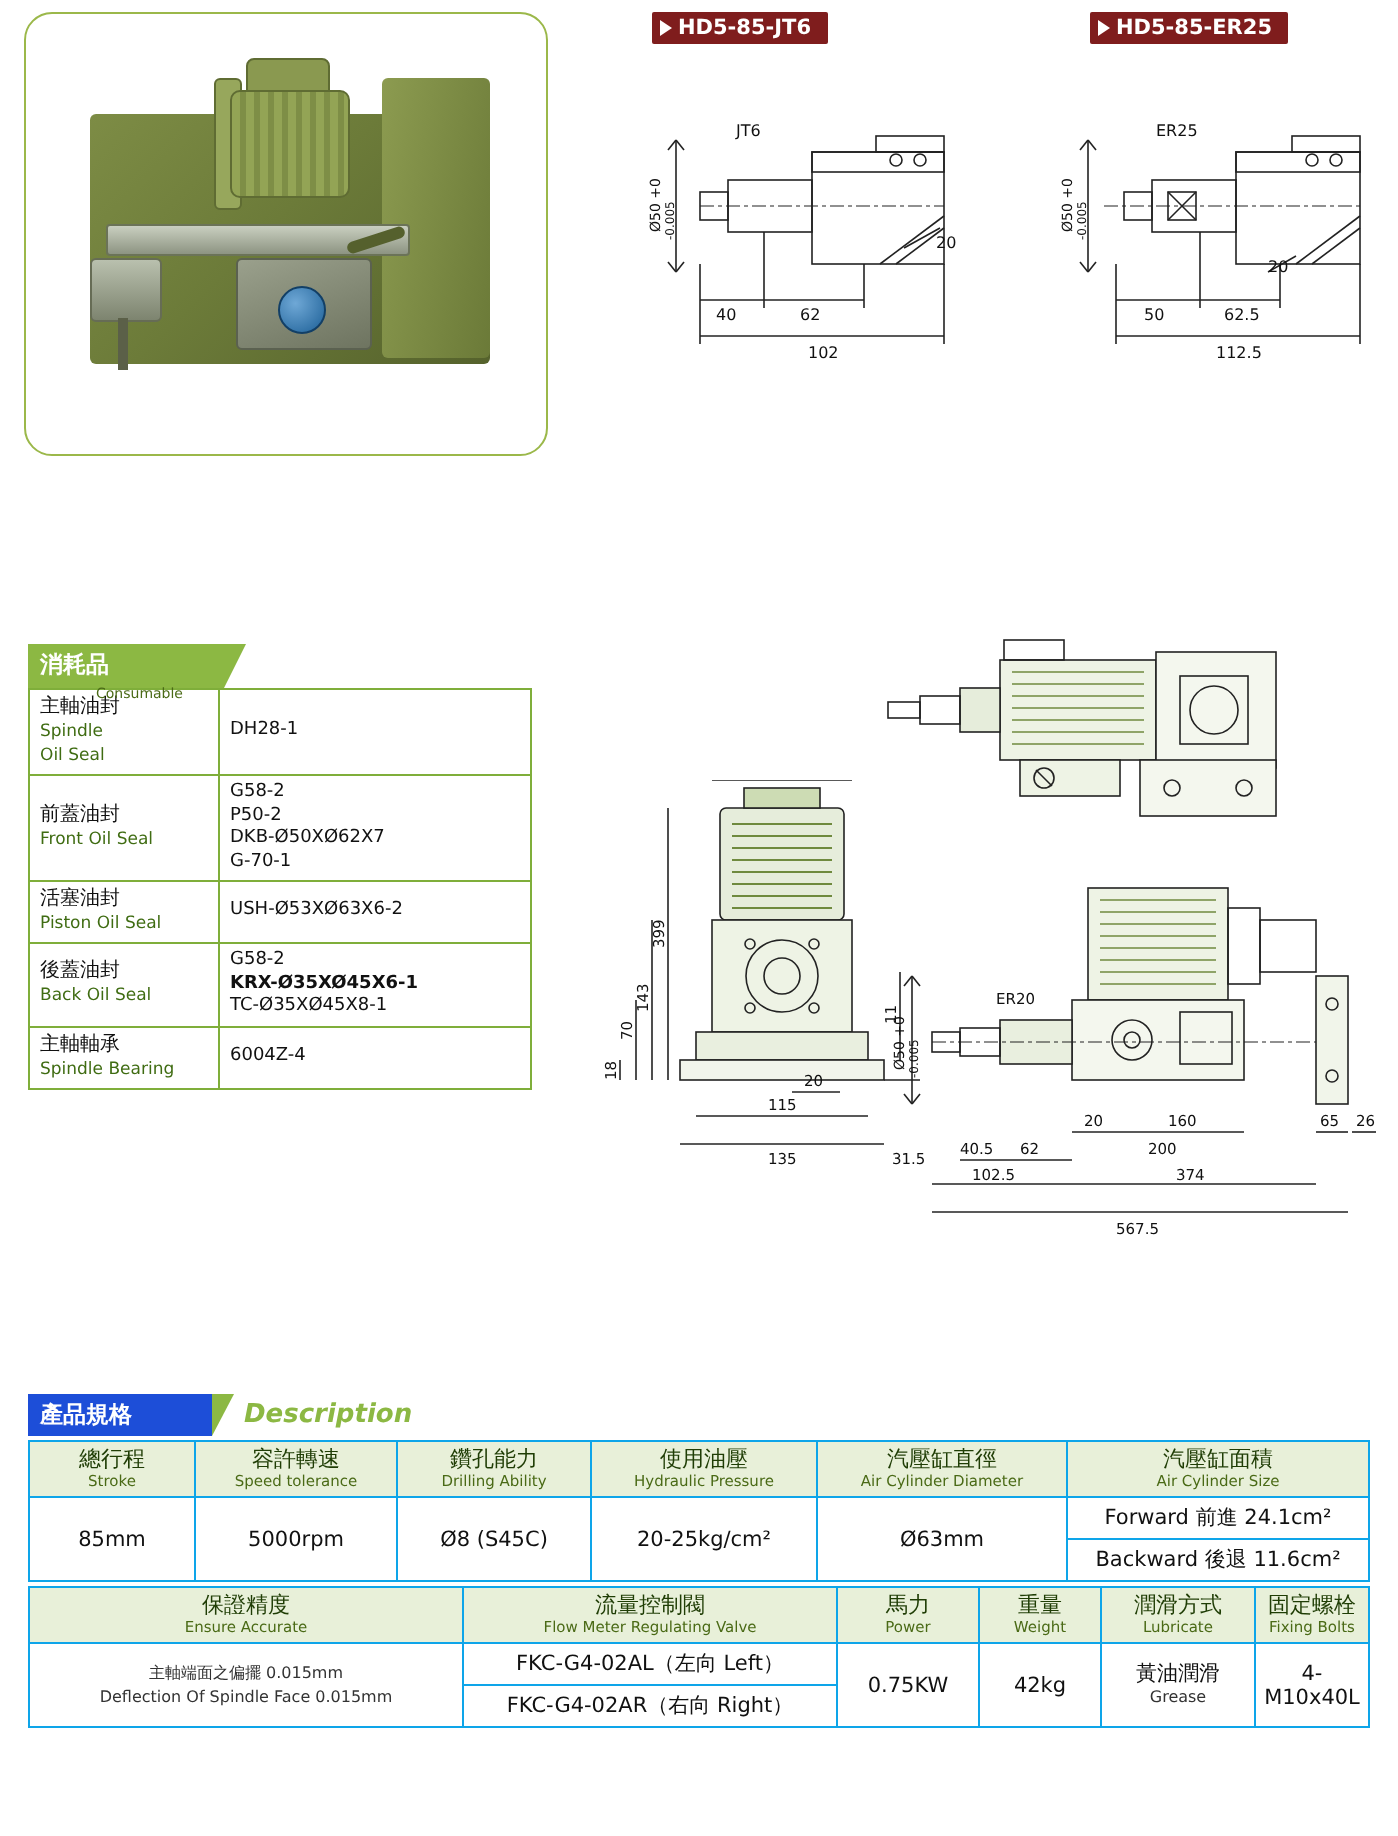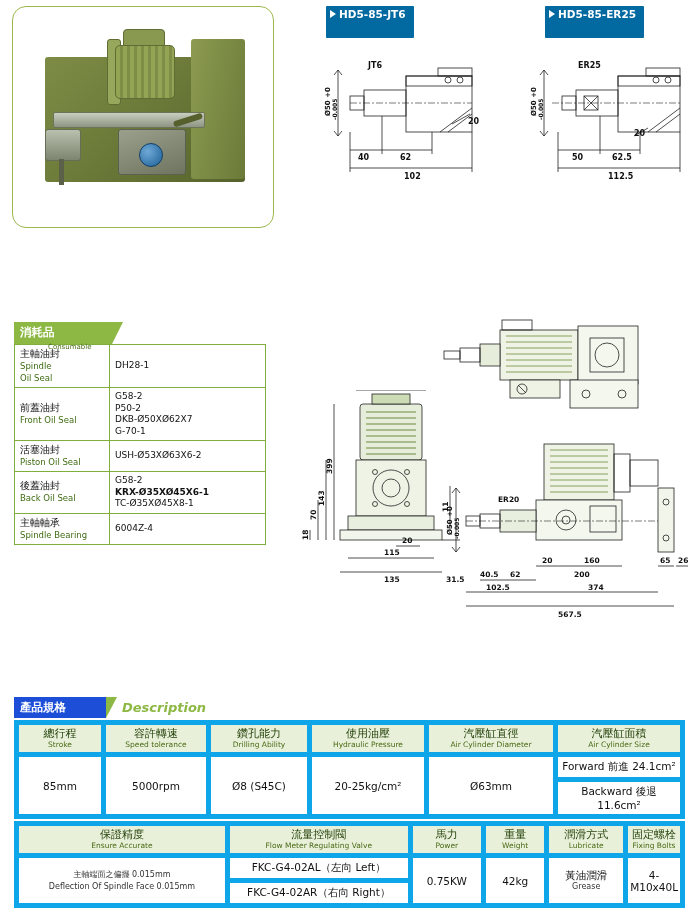--- a/index.html
+++ b/index.html
@@ -70,32 +70,32 @@
     background:linear-gradient(160deg,#9aa08c,#6e7460);
     border:1px solid #5b6150;border-radius:3px;
   }
   .small-lever{
     position:absolute;left:150px;top:100px;width:30px;height:6px;
     background:#55602d;transform:rotate(-18deg);border-radius:3px;
   }
 
   
   .model-tab{
-    height:16px;line-height:16px;padding:0 8px 16px 4px;
-    background:#0369a1;color:#fff;font-size:10.5px;font-weight:bold;
+    height:16px;line-height:16px;padding:0 8px 0 4px;
+    background:#7f1d1d;color:#fff;font-size:10.5px;font-weight:bold;
     display:inline-flex;align-items:center;gap:3px;
     border-radius:1px;
   }
   .model-tab .tri{
     width:0;height:0;border-left:6px solid #fff;
     border-top:4px solid transparent;border-bottom:4px solid transparent;
   }
 
   
-  .dwg{position:absolute;font-weight:bold;}
+  .dwg{position:absolute;}
   .dwg svg{display:block;}
 
   .note-cn{font-size:10.5px;color:#111;line-height:14px;}
 
   
   #consumable{left:14px;top:322px;width:252px;}
   .tab-head{
     position:relative;height:22px;width:92px;background:#8cb843;
     color:#fff;font-size:11.5px;font-weight:bold;line-height:21px;padding-left:6px;
   }
@@ -124,21 +124,21 @@
   .spec-tab:after{
     content:"";position:absolute;right:-11px;top:0;
     border-top:21px solid #8cb843;border-right:11px solid transparent;
   }
   .desc-word{
     position:absolute;left:108px;top:0px;font-size:13px;color:#8cb843;
     font-style:italic;font-weight:bold;line-height:21px;
   }
   table.spec{border-collapse:collapse;width:671px;margin-top:2px;}
   table.spec td,table.spec th{
-    border:5px solid #0ea5e9;text-align:center;padding:2px 2px;
+    border:1px solid #0ea5e9;text-align:center;padding:2px 2px;
   }
   table.spec th{background:#e8f0d9;font-weight:normal;}
   .h-cn{font-size:11px;color:#1f3d05;display:block;line-height:13px;}
   .h-en{font-size:7.5px;color:#4a6a16;display:block;line-height:10px;}
   .v-main{font-size:10.5px;color:#111;}
   .v-sub{font-size:8px;color:#333;}
   .cellpad{padding:6px 2px;}
 </style>
 </head>
 <body>

